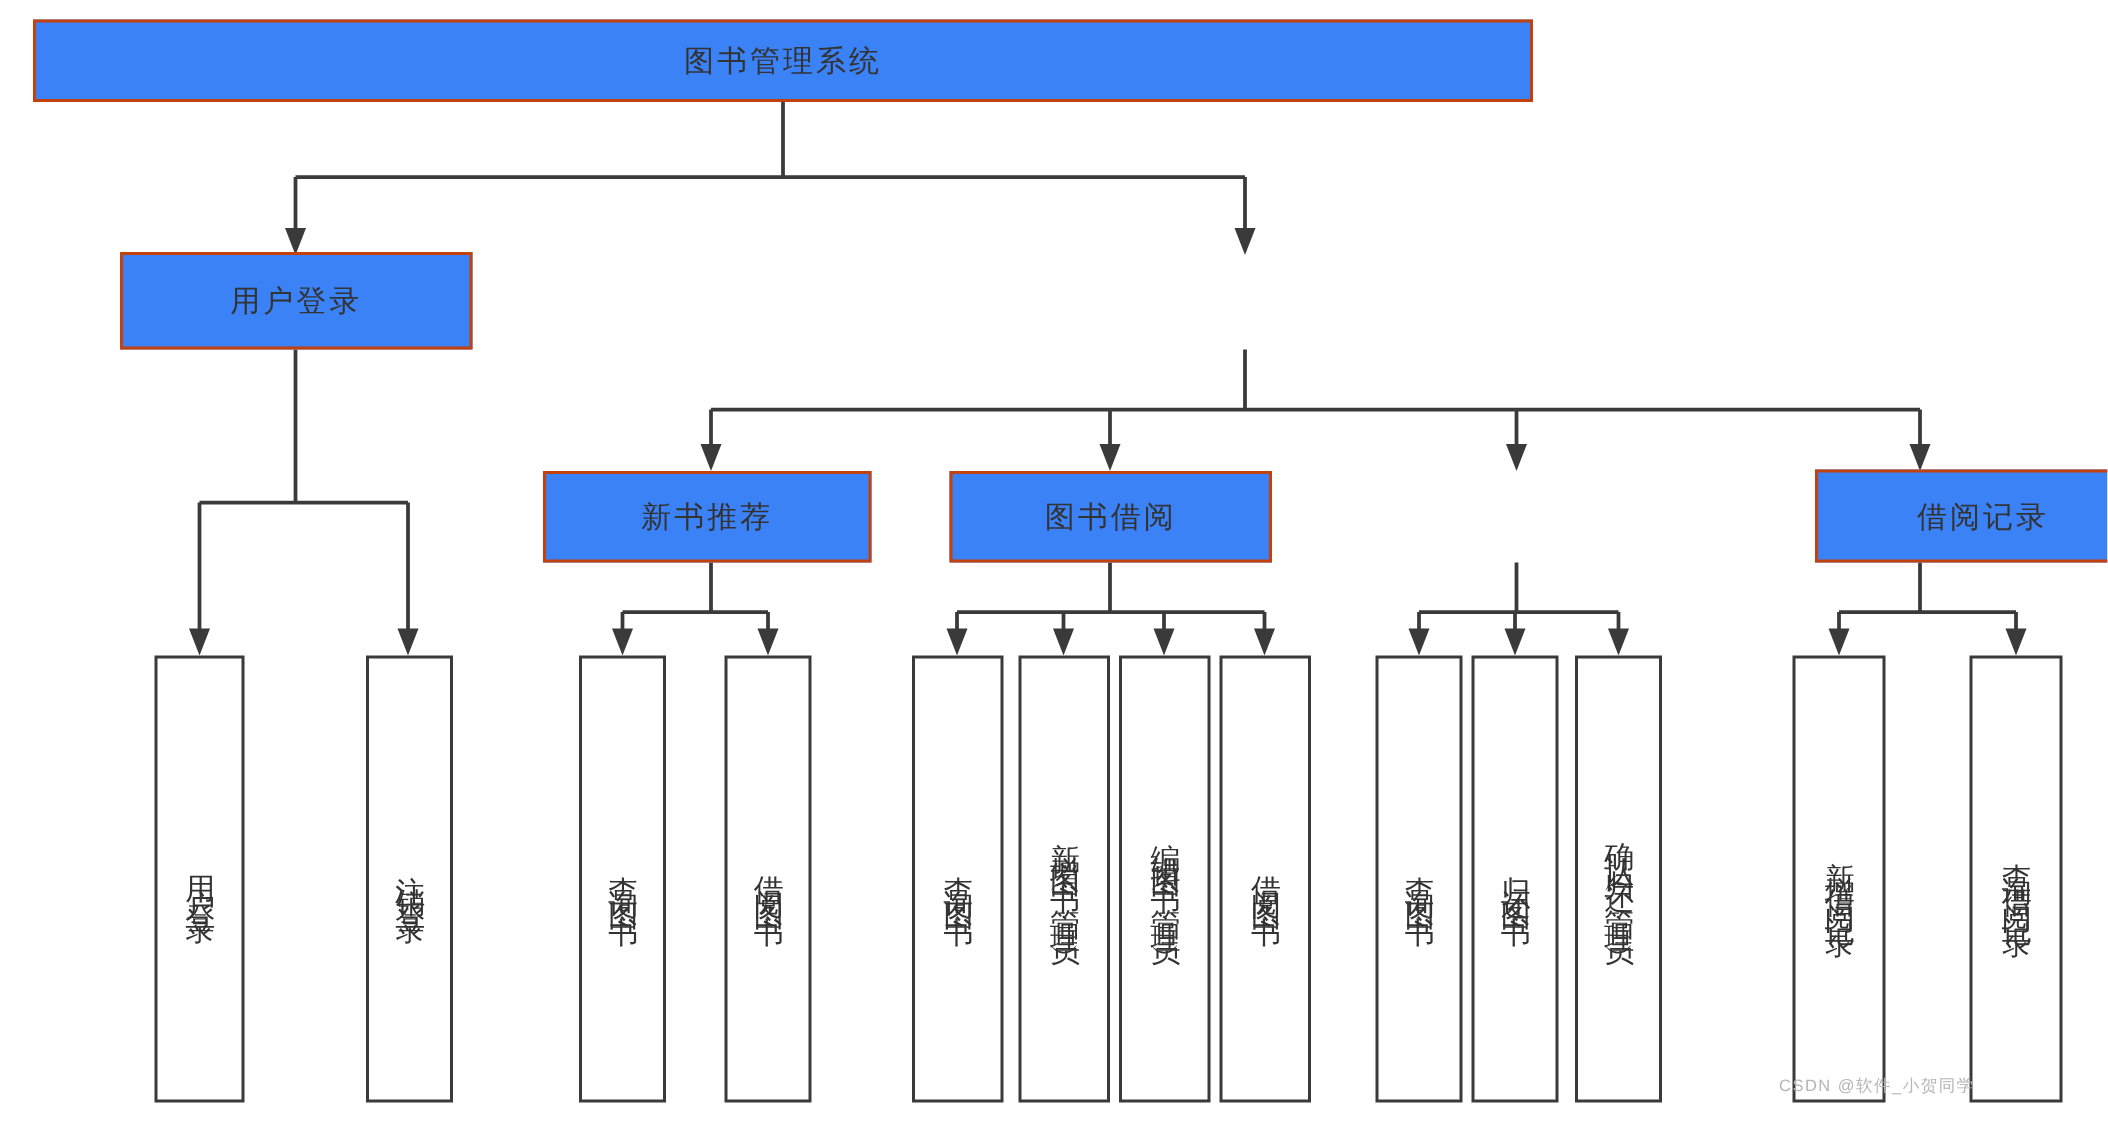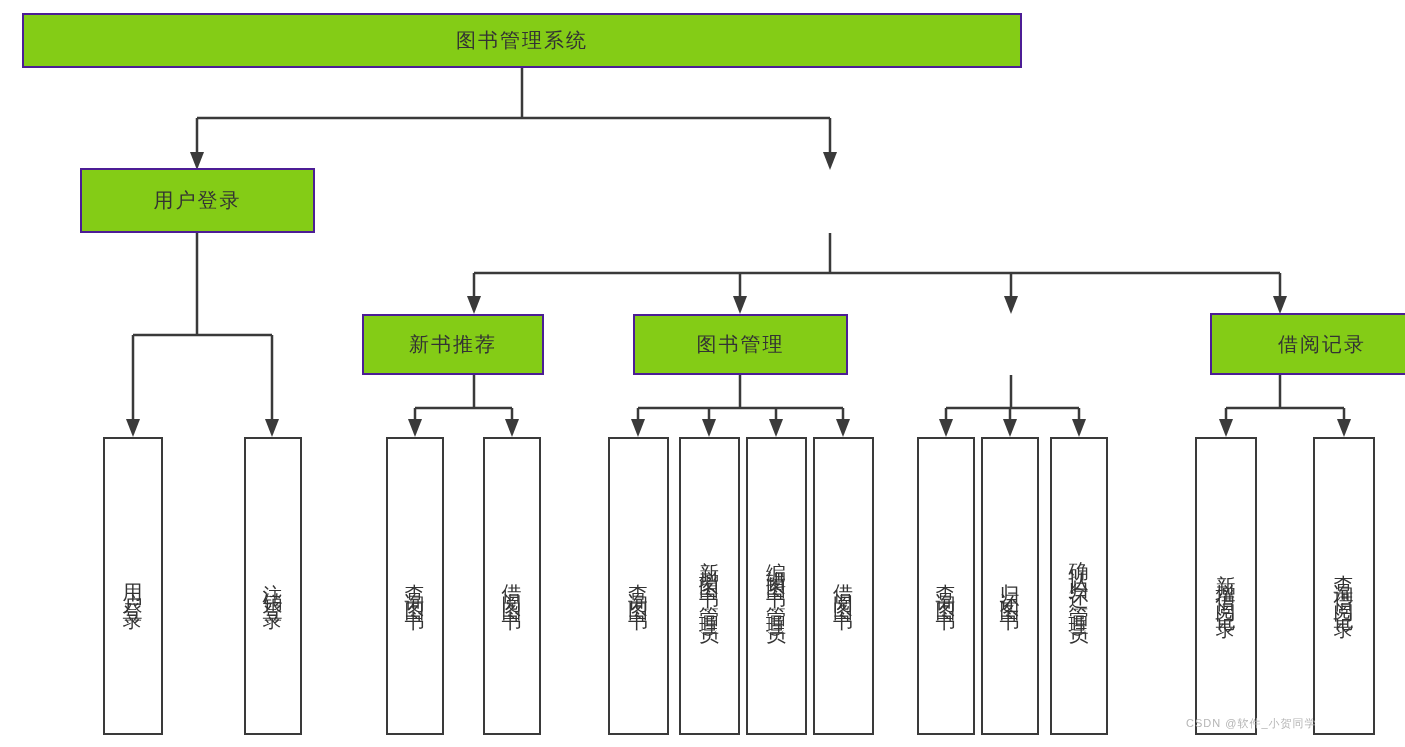--- a/index.html
+++ b/index.html
@@ -13,22 +13,22 @@
   }
   .connectors {
     position: absolute;
     left: 0; top: 0;
     z-index: 1;
     pointer-events: none;
   }
   .node {
     position: absolute;
     box-sizing: border-box;
-    border: 2px solid #4c1d95;
-    background: #84cc16;
+    border: 2px solid #c2410c;
+    background: #3b82f6;
     display: flex;
     align-items: center;
     justify-content: center;
     font-size: 20px;
     color: #333333;
     z-index: 2;
     letter-spacing: 2px;
   }
   .leaf {
     position: absolute;
@@ -102,22 +102,22 @@
       <polygon points="1072,419 1086,419 1079,437"></polygon>
       <polygon points="1219,419 1233,419 1226,437"></polygon>
       <polygon points="1337,419 1351,419 1344,437"></polygon>
     </g>
   </svg>
 
   <div class="node" style="left:22px; top:13px; width:1000px; height:55px;">图书管理系统</div>
 
   <div class="node" style="left:80px; top:168px; width:235px; height:65px;">用户登录</div>
 
-  <div class="node" style="left:362px; top:314px; width:182px; height:61px;">新书推荐</div>
-  <div class="node" style="left:633px; top:314px; width:215px; height:61px;">图书管理</div>
+  <div class="node" style="left:362px; top:314px; width:219px; height:61px;">新书推荐</div>
+  <div class="node" style="left:633px; top:314px; width:215px; height:61px;">图书借阅</div>
   <div class="node" style="left:1173px; top:313px; width:224px; height:62px;margin-left:37px;">借阅记录</div>
 
   <div class="leaf" style="left:103px; width:60px;">
     <span class="vtext">用户登录</span>
   </div>
   <div class="leaf" style="left:244px; width:58px;">
     <span class="vtext">注销登录</span>
   </div>
 
   <div class="leaf" style="left:386px; width:58px;">

